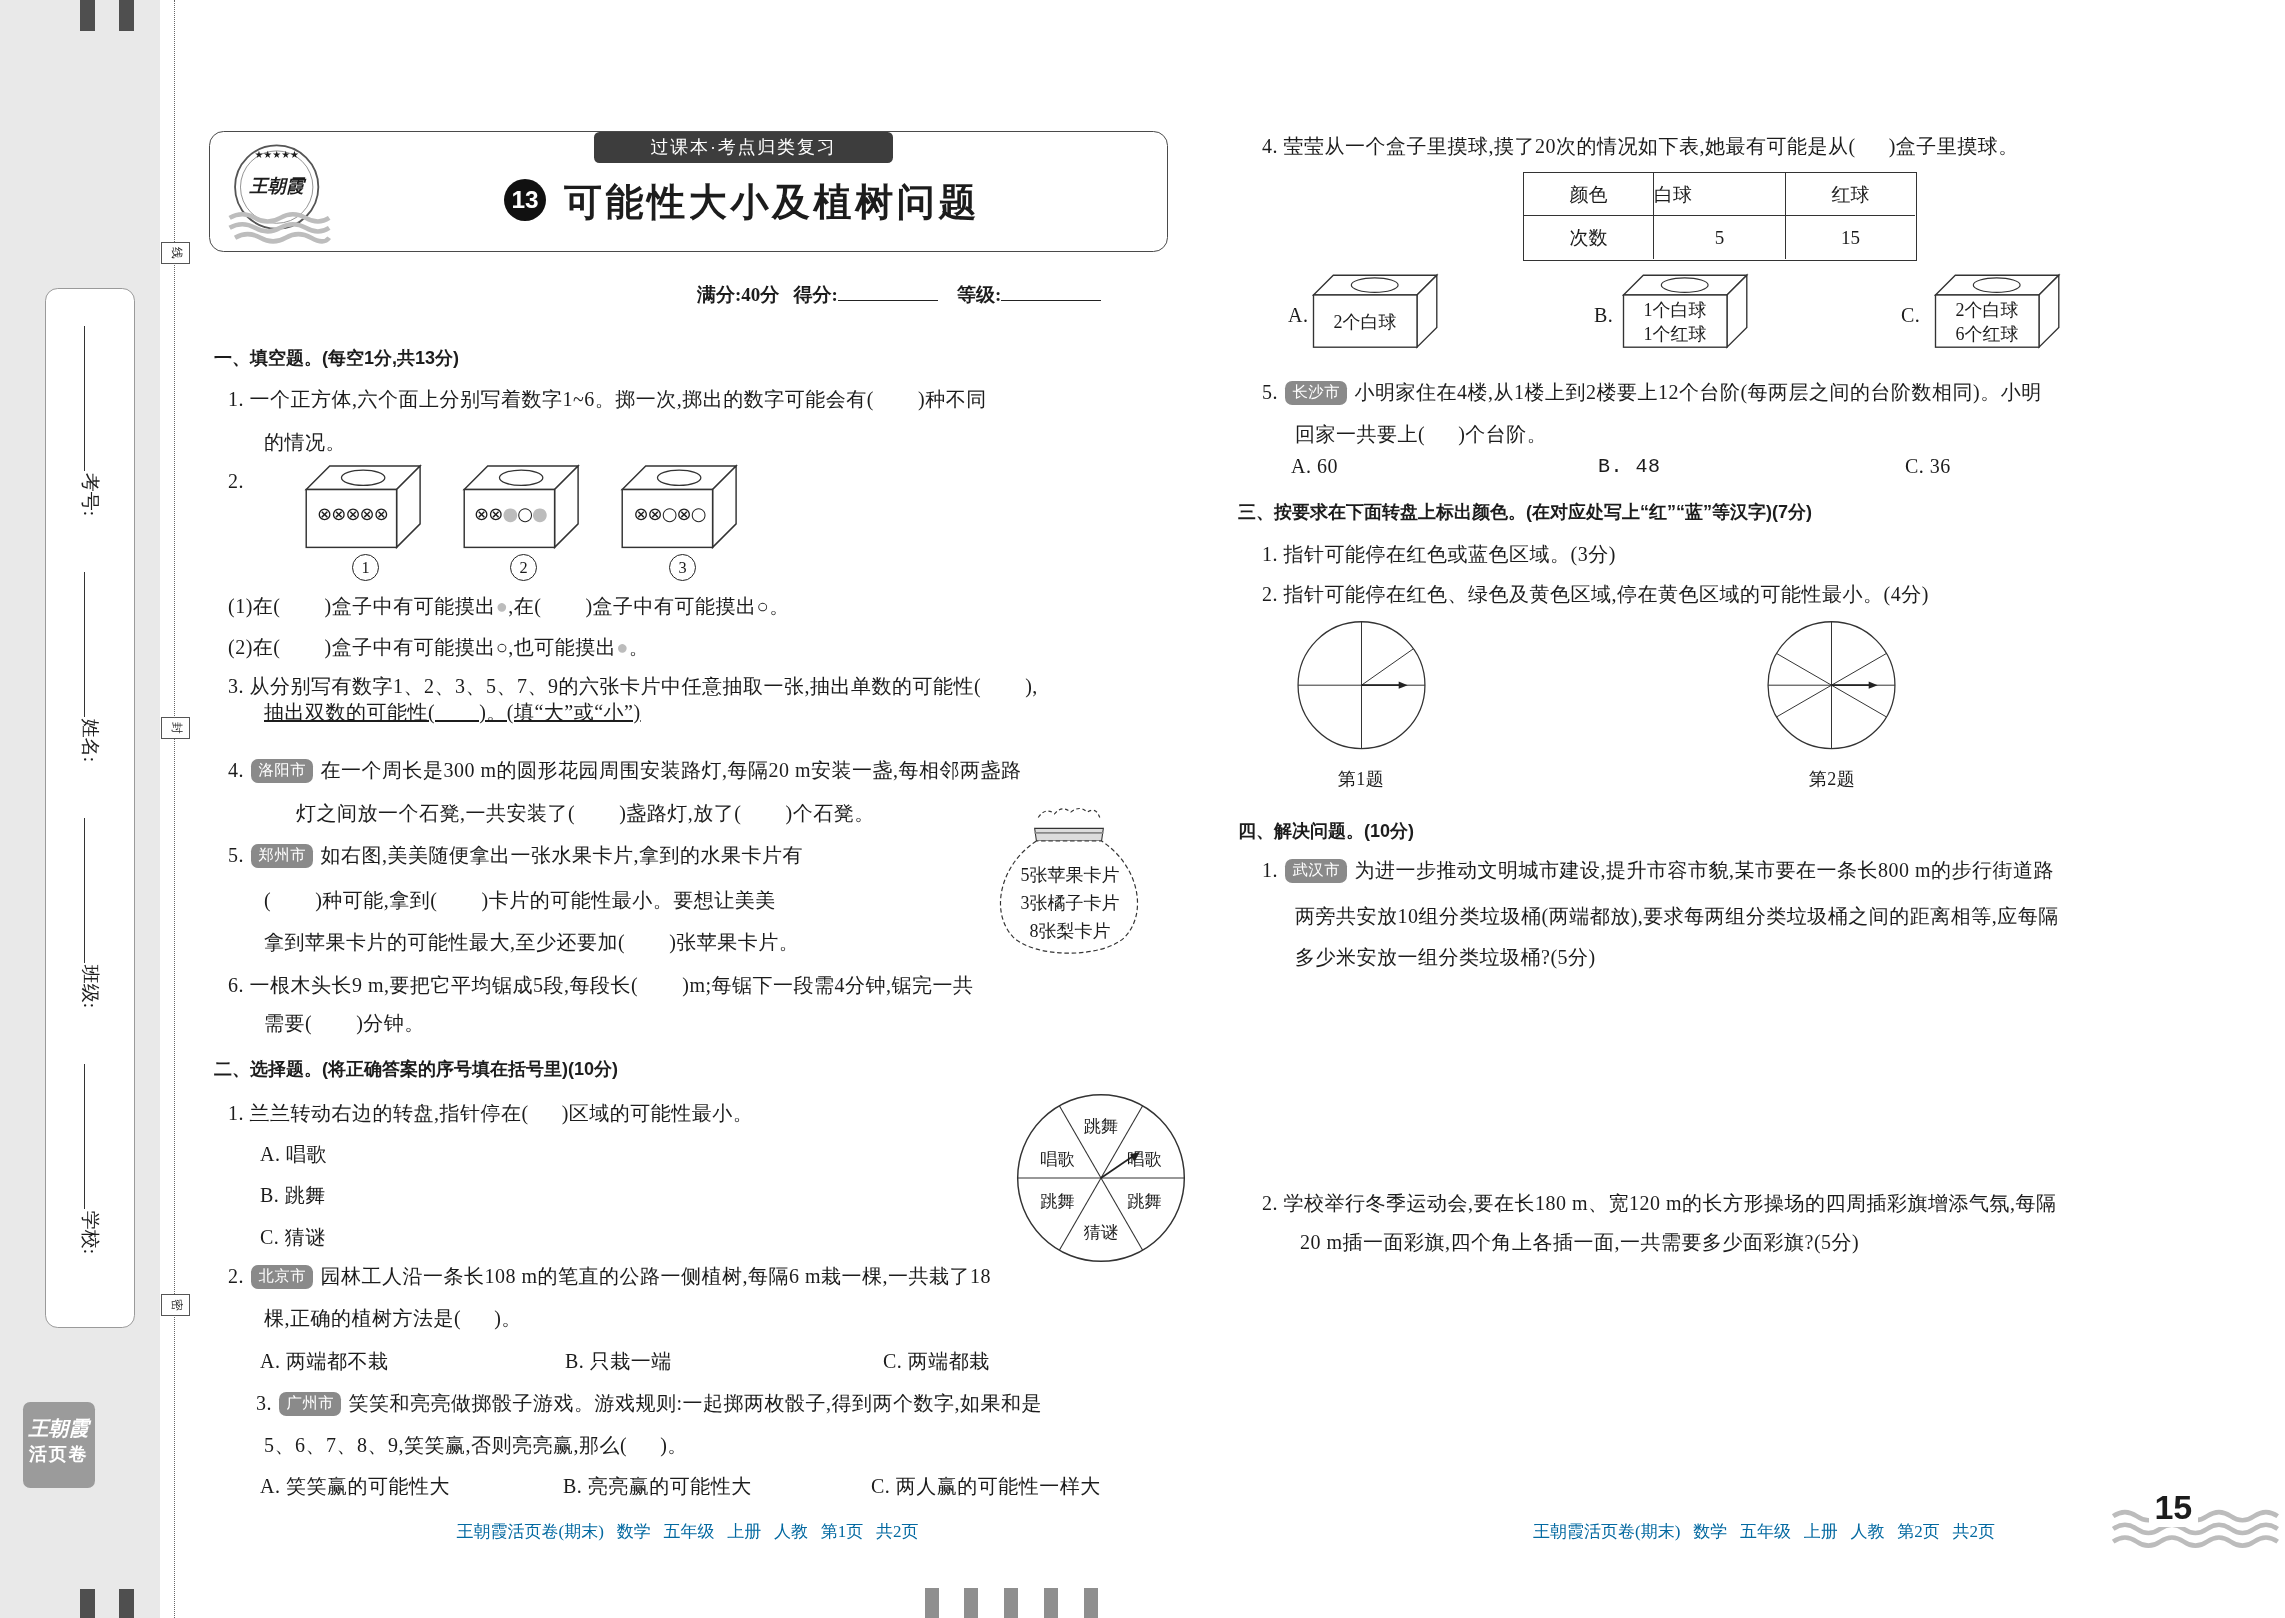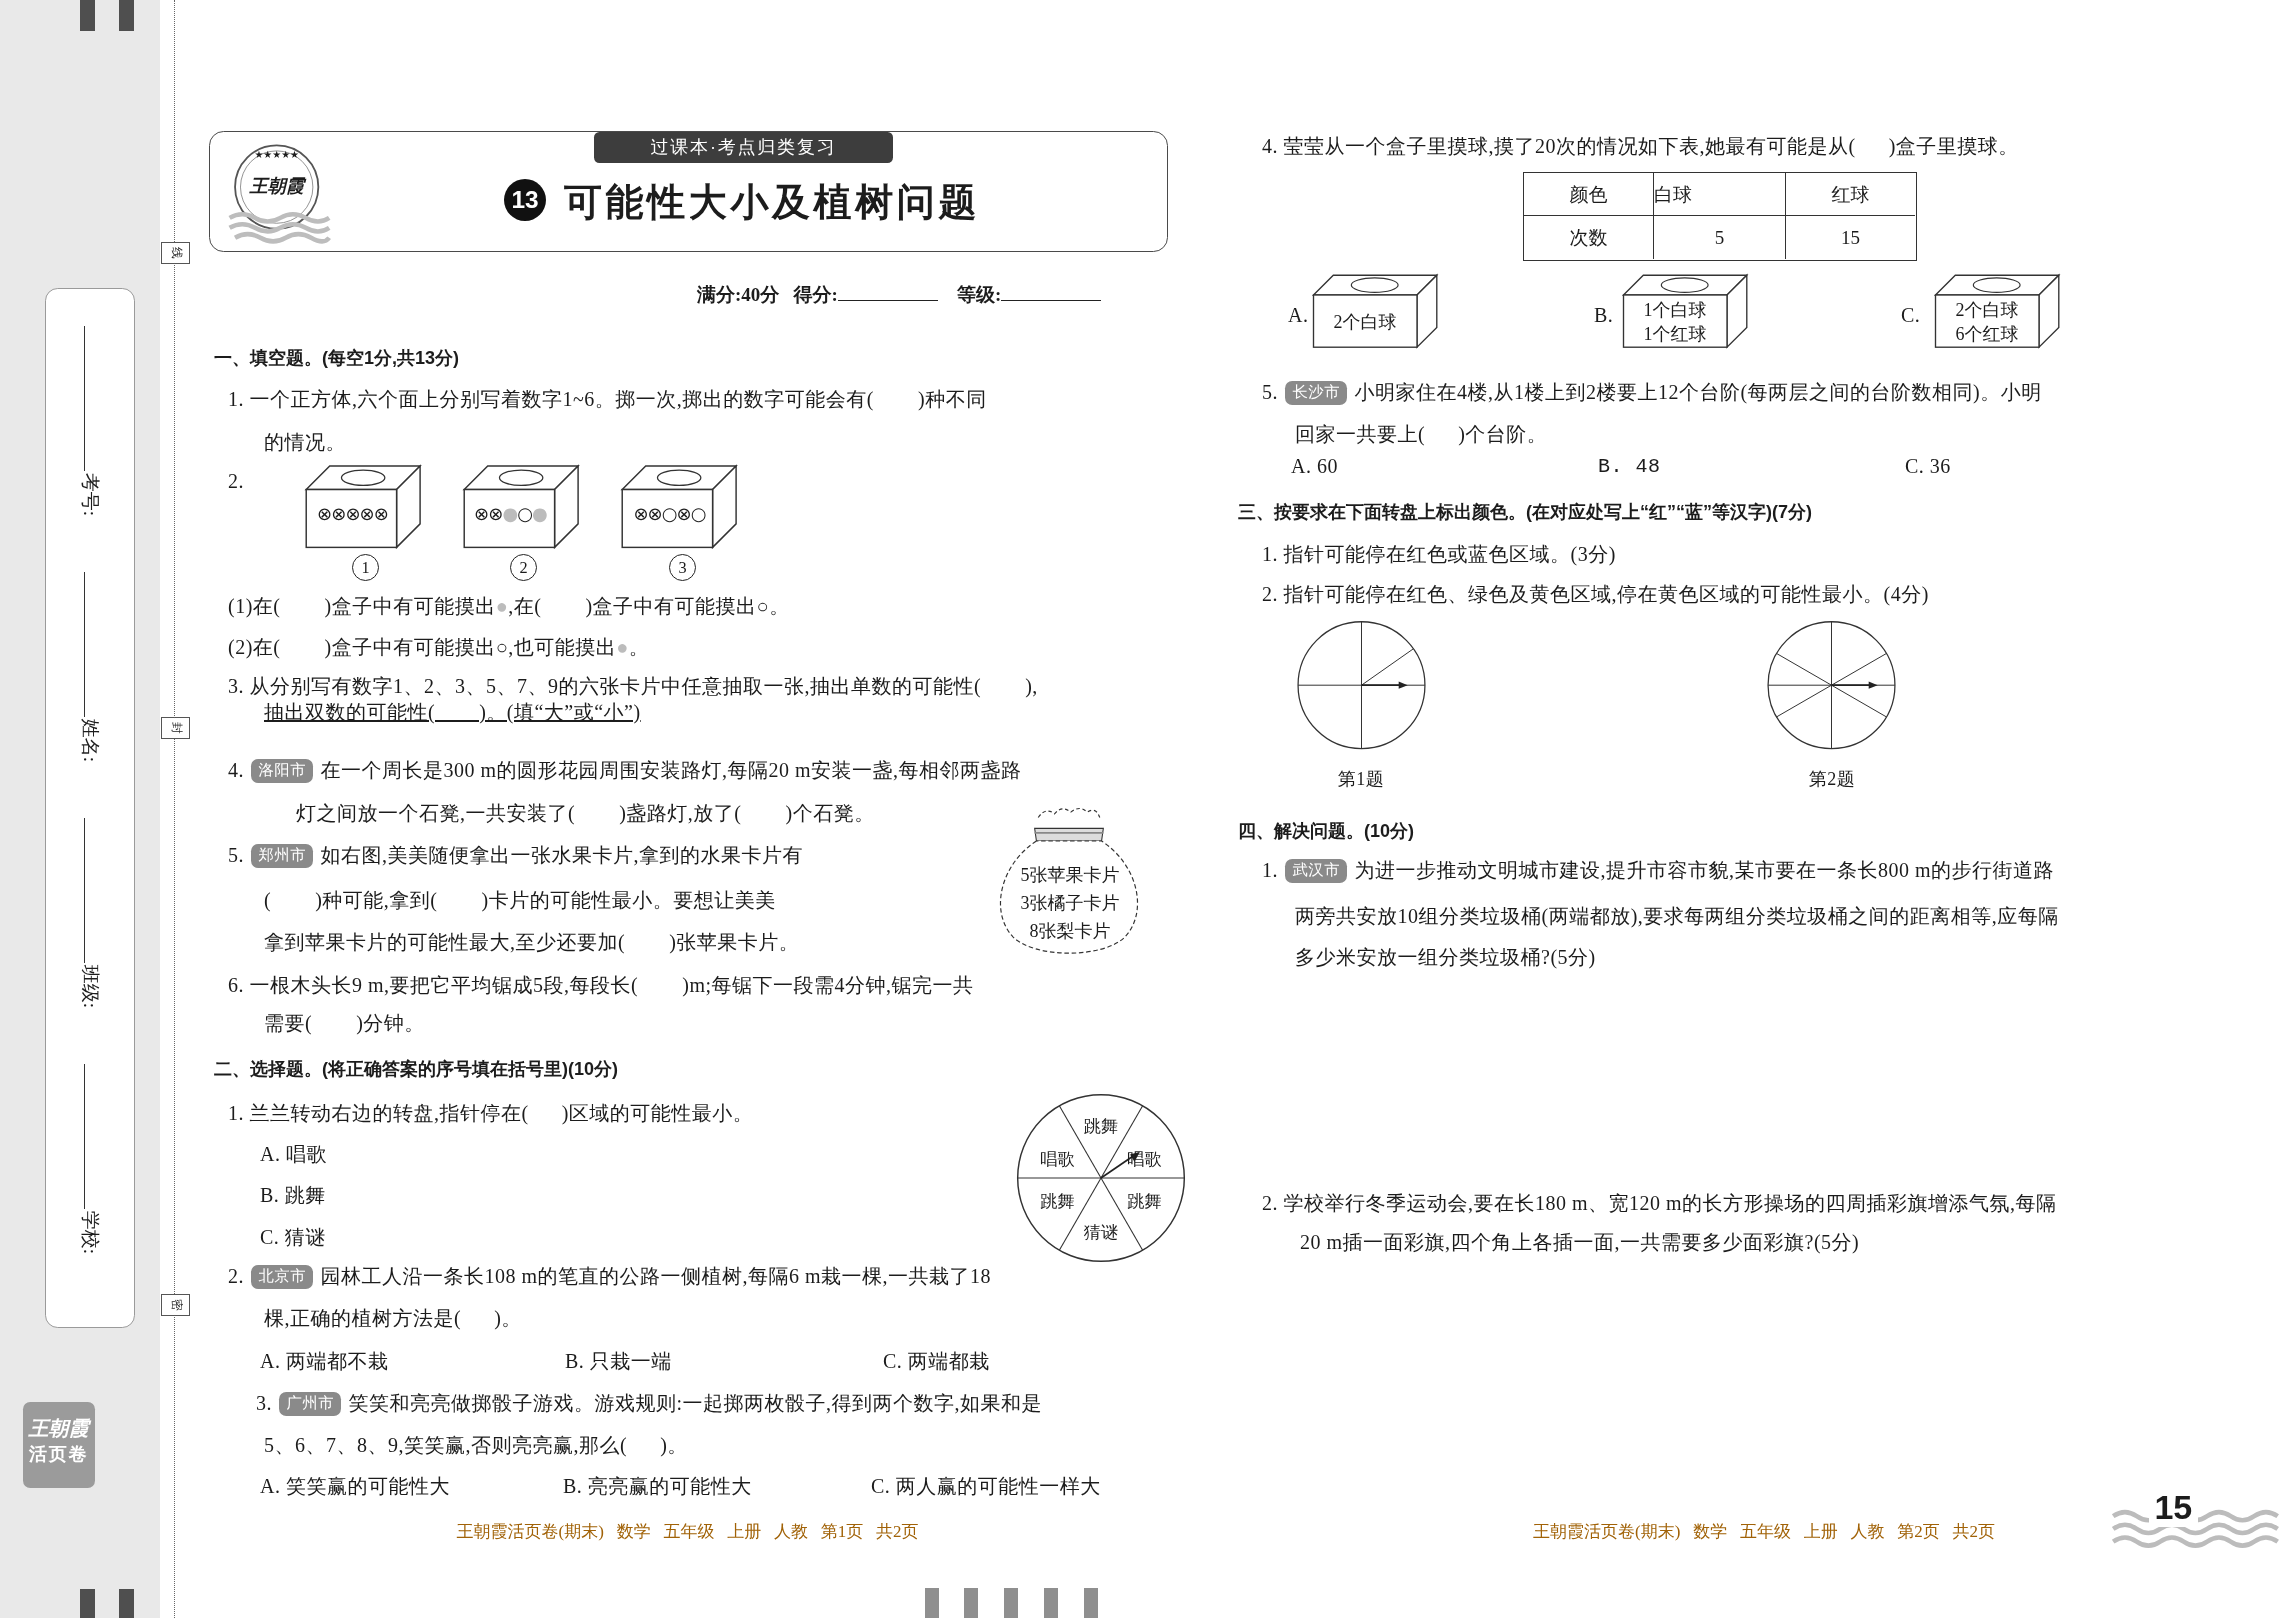--- a/index.html
+++ b/index.html
@@ -42,21 +42,21 @@
   .city{display:inline-block;background:#8a8a8a;color:#fff;border-radius:7.2px;font-size:15.4px;
         padding:0.9px 7.2px 1.8px;margin:0 7.2px;vertical-align:1.8px;
         font-family:"Liberation Sans","DejaVu Sans",sans-serif;}
   .gball{color:#bcbcbc;}
   .balls{position:absolute;font-family:"DejaVu Sans","Liberation Sans",sans-serif;font-size:18px;
          letter-spacing:-0.9px;white-space:pre;}
   .circlabel{position:absolute;width:25px;height:25px;border:1.4px solid #222;border-radius:50%;
              text-align:center;line-height:25px;font-size:16.3px;}
   .figsvg{position:absolute;}
   .boxtext{position:absolute;text-align:center;font-size:18px;line-height:23.5px;white-space:pre;}
-  .footer{position:absolute;font-size:17px;color:#a16207;text-align:center;white-space:pre;}
+  .footer{position:absolute;font-size:17px;color:#0369a1;text-align:center;white-space:pre;}
   .pagenum{position:absolute;left:2149px;top:1488px;font-size:34px;font-weight:700;
            font-family:"Liberation Sans","DejaVu Sans",sans-serif;background:#fff;padding:0 5.4px;z-index:2;}
   svg{overflow:visible;}
   svg text{font-family:"Liberation Serif","DejaVu Serif",serif;fill:#1c1c1c;}
 </style>
 </head>
 <body>
 
 <div class="sheet">
 

